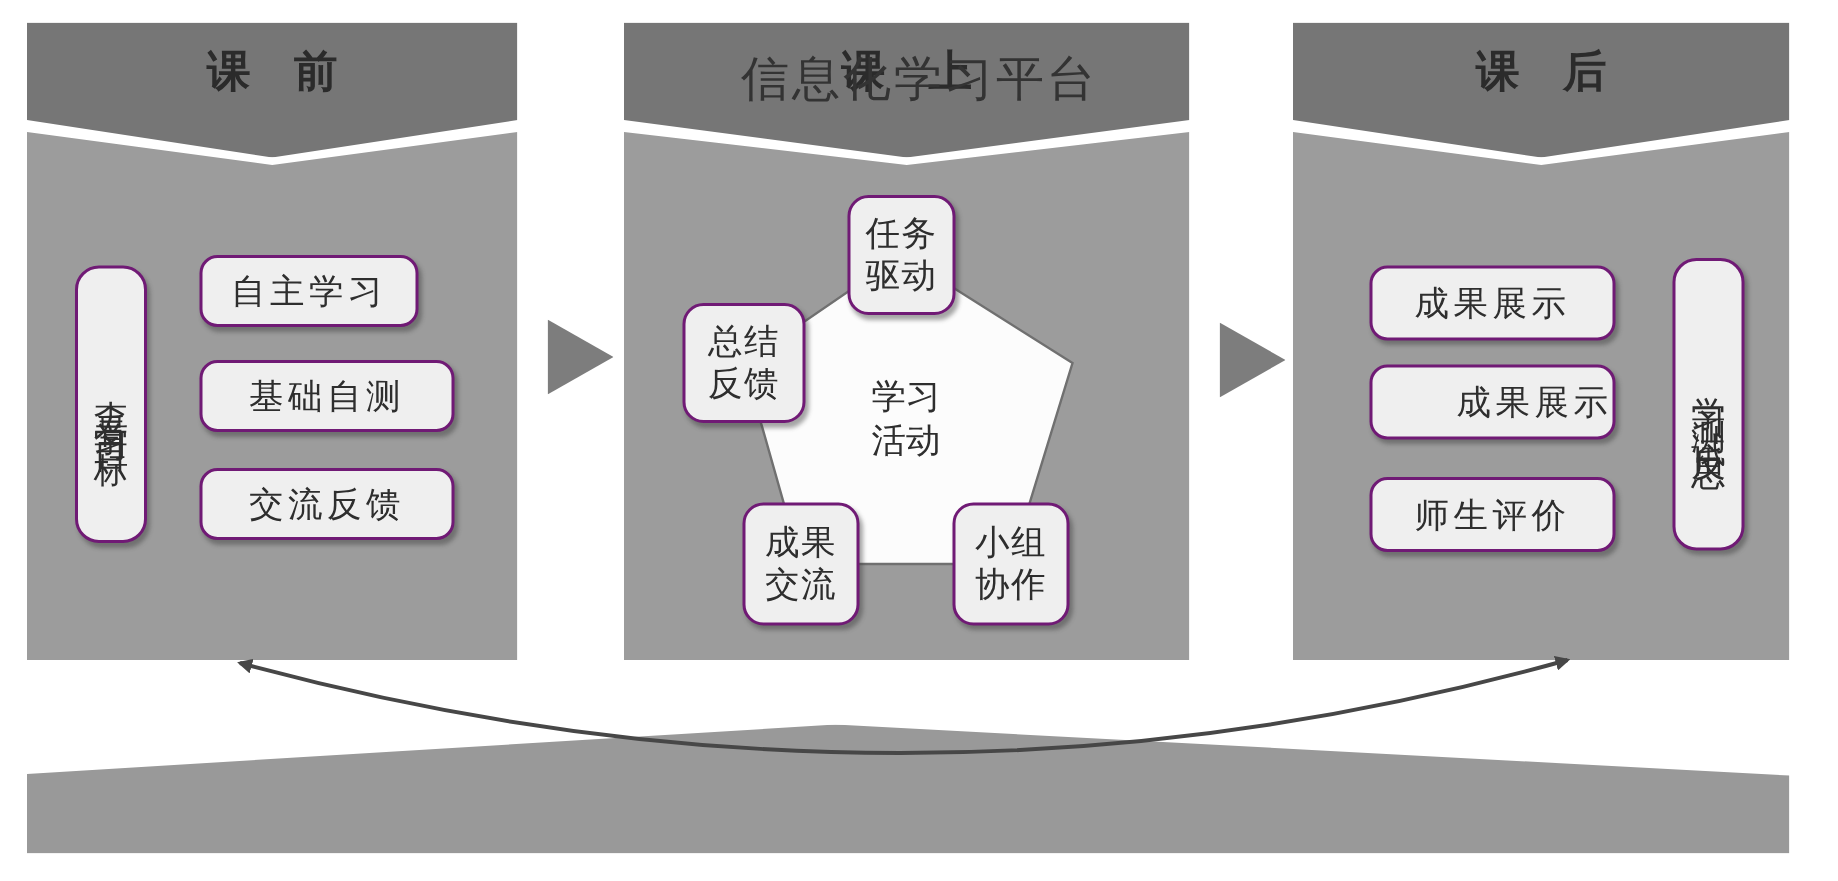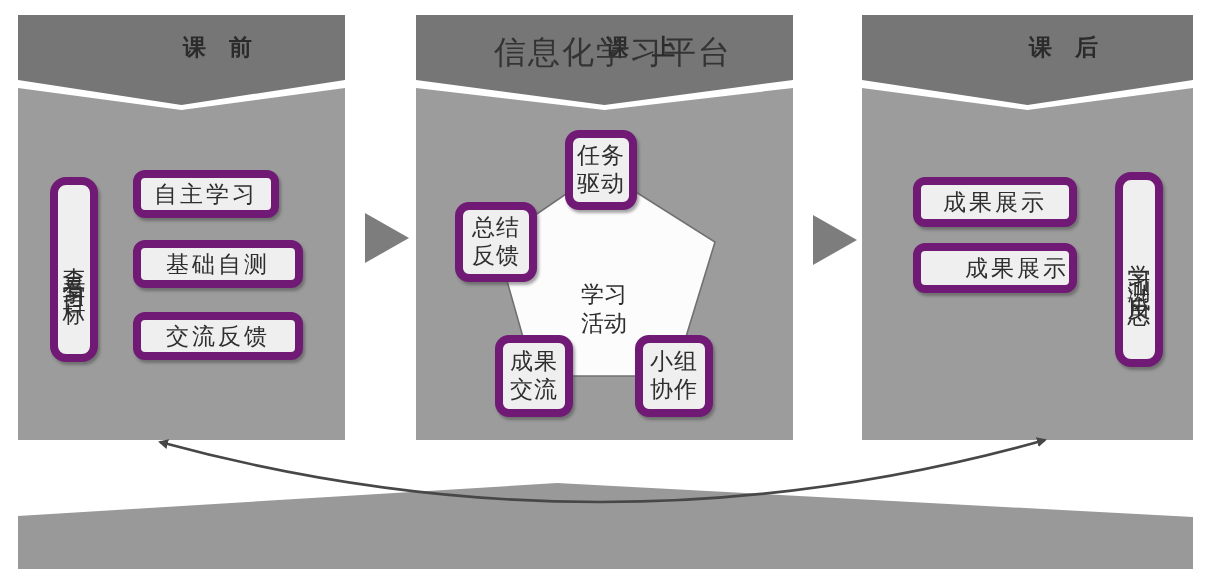--- a/index.html
+++ b/index.html
@@ -9,43 +9,43 @@
   }
   
   .panel{position:absolute;top:15px;height:425px;}
   .panel-header{
     position:absolute;left:0;top:0;width:100%;height:90px;background:#767676;
     clip-path:polygon(0 0,100% 0,100% 65px,50% 90px,0 65px);
   }
   .panel-header .hlabel{
     position:absolute;left:0;top:0;width:100%;height:65px;
     display:flex;align-items:center;justify-content:center;
-    font-size:23px;font-weight:bold;color:#2b2b2b;margin-left:36px;
+    font-size:29px;font-weight:bold;color:#2b2b2b;
   }
   .panel-body{
     position:absolute;left:0;top:73px;width:100%;height:352px;background:#9c9c9c;
     clip-path:polygon(0 0,50% 22px,100% 0,100% 100%,0 100%);
   }
   
   .card{
-    position:absolute;background:#efefef;border:8px solid #701a75;border-radius:12px;
+    position:absolute;background:#efefef;border:2px solid #701a75;border-radius:12px;
     box-shadow:2px 3px 3px rgba(60,60,60,0.45);
     display:flex;align-items:center;justify-content:center;
     font-size:23px;letter-spacing:3px;box-sizing:border-box;z-index:2;
   }
   .side-card{border-radius:16px;}
   .side-card .vtext{
     writing-mode:vertical-rl;text-orientation:upright;letter-spacing:7px;font-size:23px;
   }
   .act{border-radius:14px;flex-direction:column;line-height:28px;letter-spacing:1px;}
   
   .hub-svg{position:absolute;left:0;top:0;z-index:1;}
   .hub-label{
     position:absolute;left:148px;top:162px;width:80px;text-align:center;
-    font-size:23px;line-height:29px;z-index:1;color:#2e2e2e;margin-top:30px;
+    font-size:23px;line-height:29px;z-index:1;color:#2e2e2e;
   }
   
   .tri{
     position:absolute;width:44px;height:50px;background:#7d7d7d;
     clip-path:polygon(0 0,100% 50%,0 100%);
   }
   
   .banner{
     position:absolute;left:18px;top:483px;width:1175px;height:86px;background:#999999;
     clip-path:polygon(0 33px,539px 0,100% 34px,100% 100%,0 100%);
@@ -120,20 +120,23 @@
     <div class="panel-header">
       <div class="hlabel">课　后</div>
     </div>
     <div class="panel-body">
       <div class="card" style="left:51px;top:89px;width:164px;height:50px;">
         <span>成果展示</span>
       </div>
       <div class="card" style="left:51px;top:155px;width:164px;height:50px;justify-content:flex-end;">
         <span>成果展示</span>
       </div>
+      <div class="card" style="left:51px;top:230px;width:164px;height:50px;">
+        <span>师生评价</span>
+      </div>
       <div class="card side-card" style="left:253px;top:84px;width:48px;height:195px;">
         <span class="vtext" style="letter-spacing:8px;">学习测试反思</span>
       </div>
     </div>
   </div>
 
   <div class="banner"></div>
   <div class="banner-label">信息化学习平台</div>
 
   <svg class="curve-overlay">

